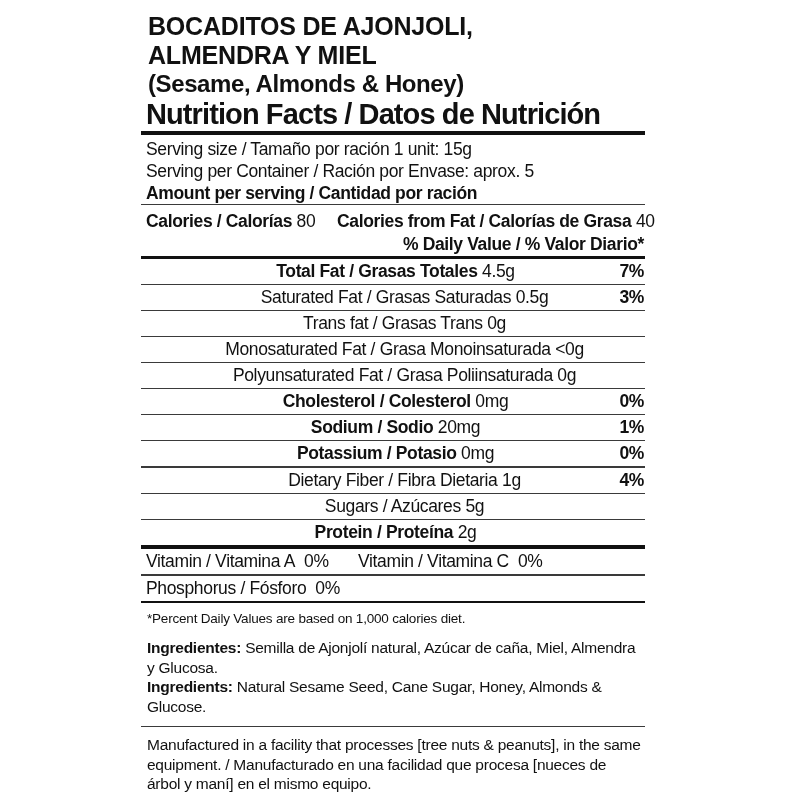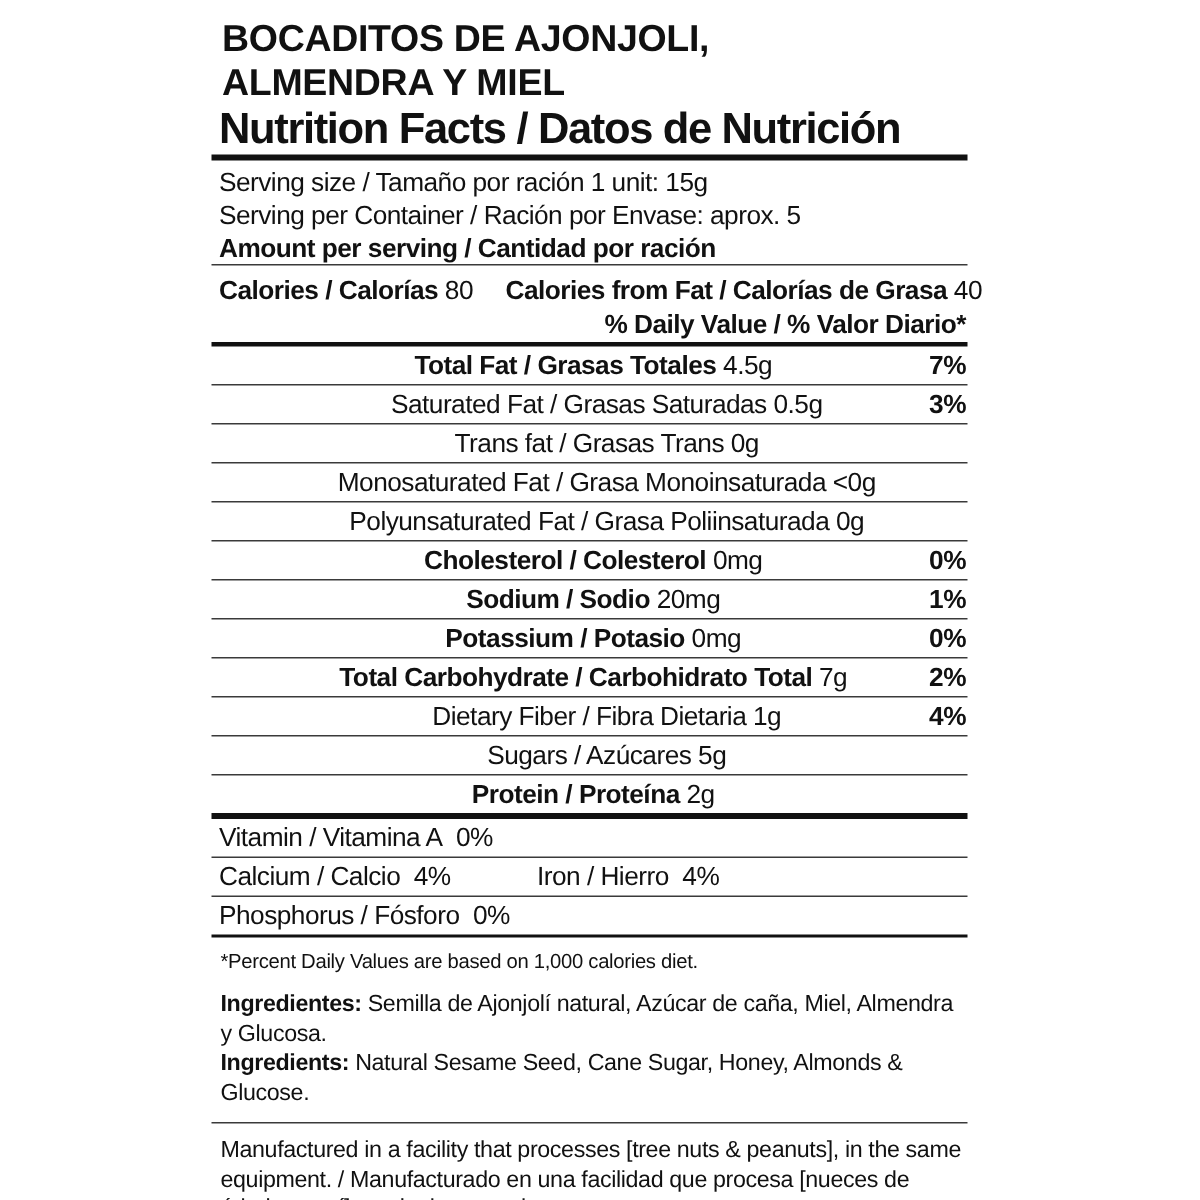--- a/index.html
+++ b/index.html
@@ -155,20 +155,21 @@
   .sp10 { height: 10px; }
 </style>
 </head>
 <body>
 
 <div class="label">
 
   <div>
     <div class="title-main">BOCADITOS DE AJONJOLI,</div>
     <div class="title-main">ALMENDRA Y MIEL</div>
+    <div class="title-sub">(Sesame, Almonds &amp; Honey)</div>
     <div class="title-facts">Nutrition Facts / Datos de Nutrición</div>
   </div>
 
   <div class="rule-heavy"></div>
 
   <div class="sp4"></div>
   <div class="serving">Serving size / Tamaño por ración 1 unit: 15g</div>
   <div class="serving">Serving per Container / Ración por Envase: aprox. 5</div>
   <div class="amount">Amount per serving / Cantidad por ración</div>
 
@@ -197,35 +198,33 @@
       <div class="nrow indent"><span class="nm-plain">Monosaturated Fat / Grasa Monoinsaturada</span> <span class="amt">&lt;0g</span></div>
       <div class="rule-hair"></div>
       <div class="nrow indent"><span class="nm-plain">Polyunsaturated Fat / Grasa Poliinsaturada</span> <span class="amt">0g</span></div>
       <div class="rule-hair"></div>
       <div class="nrow"><span class="nm">Cholesterol / Colesterol</span> <span class="amt">0mg</span><span class="pct">0%</span></div>
       <div class="rule-hair"></div>
       <div class="nrow"><span class="nm">Sodium / Sodio</span> <span class="amt">20mg</span><span class="pct">1%</span></div>
       <div class="rule-hair"></div>
       <div class="nrow"><span class="nm">Potassium / Potasio</span> <span class="amt">0mg</span><span class="pct">0%</span></div>
       <div class="rule-hair"></div>
-      <div class="nrow"><span class="nm">Total Carbohydrate / Carbohidrato Total</span> <span class="amt">7g</span><span class="pct">2%</span></div>
       <div class="rule-hair"></div>
       <div class="nrow indent"><span class="nm-plain">Dietary Fiber / Fibra Dietaria</span> <span class="amt">1g</span><span class="pct">4%</span></div>
       <div class="rule-hair"></div>
       <div class="nrow indent"><span class="nm-plain">Sugars / Azúcares</span> <span class="amt">5g</span></div>
       <div class="rule-hair"></div>
       <div class="nrow"><span class="nm">Protein / Proteína</span> <span class="amt">2g</span></div>
     </div>
 
   <div class="rule-heavy"></div>
 
   <div id="vitamin-rows">
-      <div class="vrow"><span>Vitamin / Vitamina A</span>&nbsp;&nbsp;<span>0%</span></div>
-      <div class="rule-hair"></div>
-      <div class="vrow"><span>Calcium / Calcio</span>&nbsp;&nbsp;<span>4%</span><span class="col2"><span>Iron / Hierro</span>&nbsp;&nbsp;<span>4%</span></span></div>
+      <div class="vrow"><span>Vitamin / Vitamina A</span>&nbsp;&nbsp;<span>0%</span><span class="col2"><span>Vitamin / Vitamina C</span>&nbsp;&nbsp;<span>0%</span></span></div>
+      <div class="rule-hair"></div>
       <div class="rule-hair"></div>
       <div class="vrow"><span>Phosphorus / Fósforo</span>&nbsp;&nbsp;<span>0%</span></div>
     </div>
 
   <div class="rule-thin"></div>
 
   <div class="footnote">*Percent Daily Values are based on 1,000 calories diet.</div>
 
   <div class="sp10"></div>
   <div class="para"><b>Ingredientes:</b><span> Semilla de Ajonjolí natural, Azúcar de caña, Miel, Almendra y Glucosa.</span></div>

